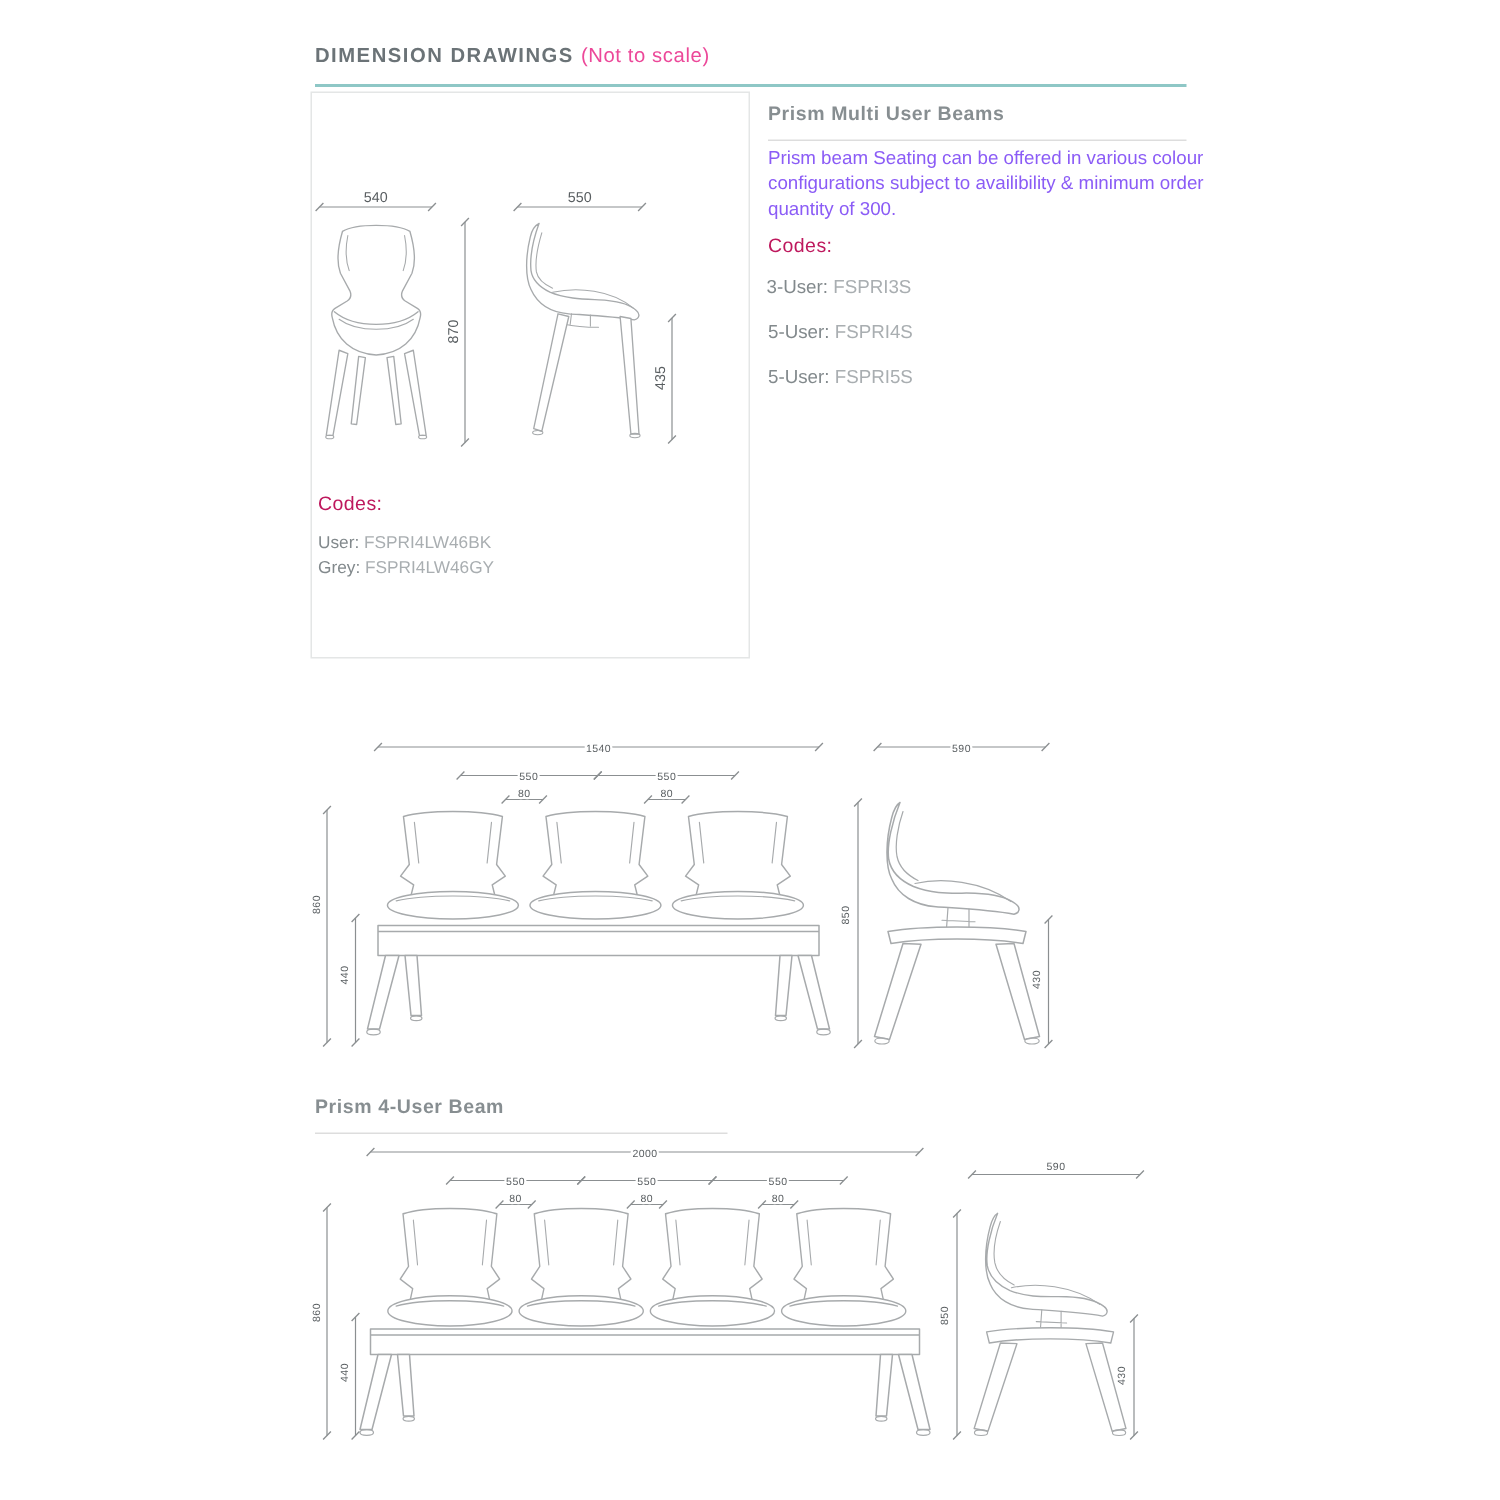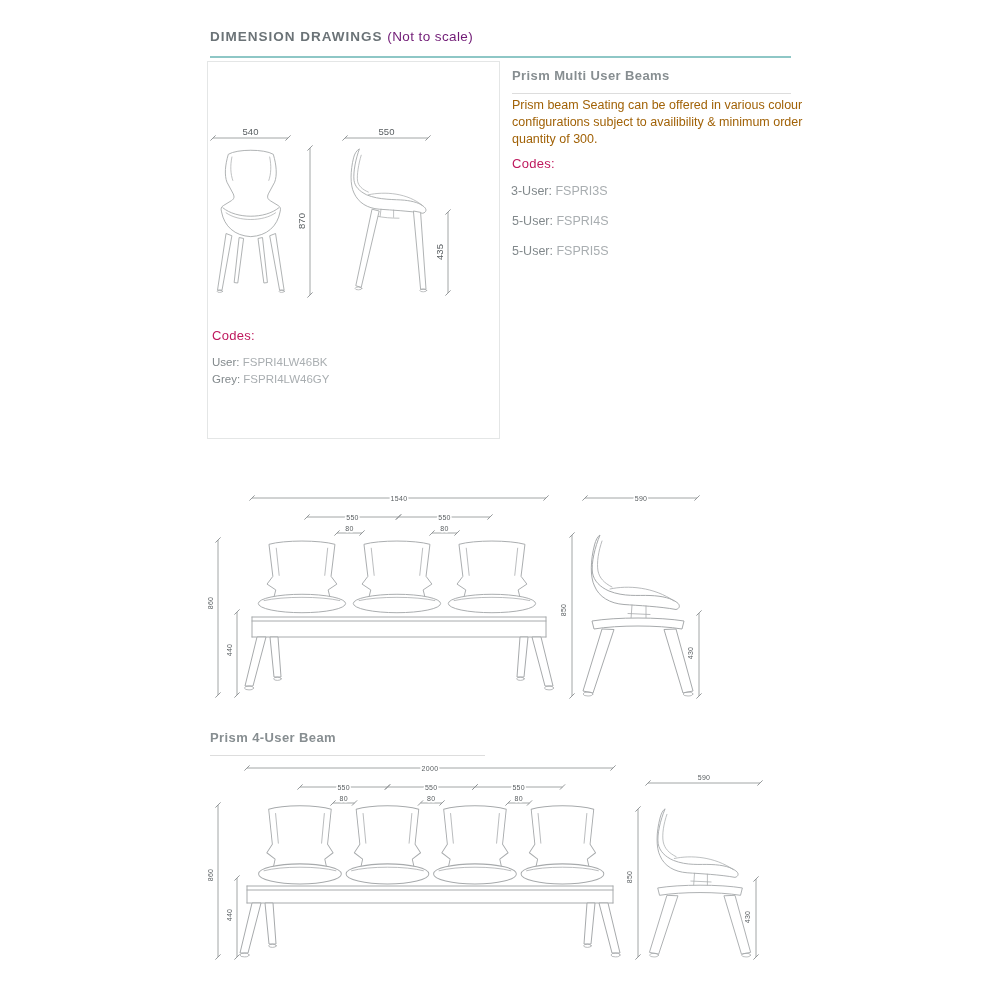--- a/index.html
+++ b/index.html
@@ -2,33 +2,33 @@
 <html><head>
 <meta charset="utf-8">
 <style>
   html,body{margin:0;padding:0;background:#fff;}
   .page{position:relative;width:1000px;height:1000px;background:#fff;overflow:hidden;
         font-family:"Liberation Sans",sans-serif;}
   .abs{position:absolute;}
 
   .main-title{left:210px;top:29px;font-size:13.5px;font-weight:700;color:#6b7377;
               letter-spacing:1px;white-space:nowrap;}
-  .main-title .sub{font-weight:400;letter-spacing:.4px;color:#701a75;}
+  .main-title .sub{font-weight:400;letter-spacing:.4px;color:#ec4899;}
   .teal-rule{left:210px;top:56px;width:581px;height:2px;background:#8ec7c6;}
 
   .chair-box{left:207px;top:61px;width:291px;height:376px;border:1px solid #e4e6e6;}
 
   .sec-h{font-size:13px;font-weight:700;color:#878e91;letter-spacing:.4px;
          padding-bottom:10px;border-bottom:1px solid #dddddd;white-space:nowrap;}
   .h-chair{left:212px;top:68px;width:264px;}
   .h-beams{left:512px;top:68px;width:279px;}
   .h-beam3{left:210px;top:458px;width:275px;}
   .h-beam4{left:210px;top:730px;width:275px;}
 
-  .para{left:512px;top:97px;width:294px;font-size:12.5px;line-height:17px;color:#a16207;}
+  .para{left:512px;top:97px;width:294px;font-size:12.5px;line-height:17px;color:#8b5cf6;}
 
   .codes-h{font-size:13px;color:#be185d;letter-spacing:.3px;}
   .codes-h-left{left:212px;top:328px;}
   .codes-h-right{left:512px;top:156px;}
 
   .codeline{font-size:12.5px;color:#a9aeb1;white-space:nowrap;}
   .codeline .clabel{color:#82898c;}
   .code-b1{left:212px;top:356px;font-size:11.5px;}
   .code-b2{left:212px;top:373px;font-size:11.5px;}
   .code-r1{left:511px;top:184px;}

